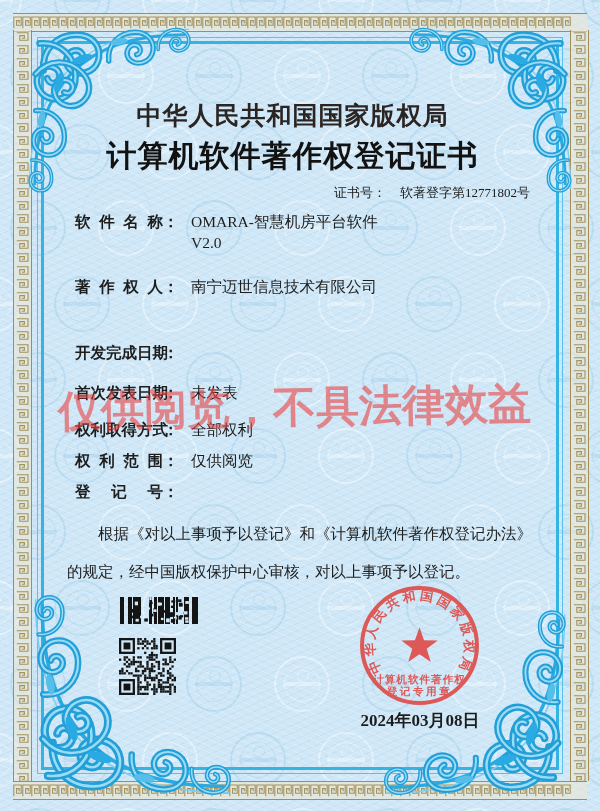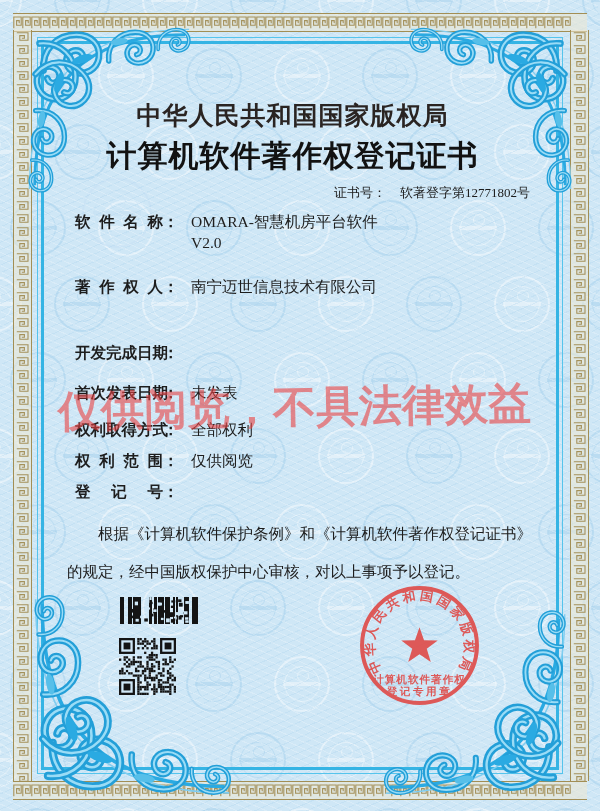--- a/index.html
+++ b/index.html
@@ -1346,21 +1346,21 @@
     </div>
     <div class="field-row" style="top:481px">
       <span class="flabel justify-label">
           <span>登</span>
           <span>记</span>
           <span>号</span>
         </span>
         <span class="fcolon">：</span>
     </div>
 
-    <div class="statement">根据《计算机软件保护条例》和《计算机软件著作权登记证书》的规定，经中国版权保护中心审核，对以上事项予以登记。</div>
+    <div class="statement">根据《对以上事项予以登记》和《计算机软件著作权登记办法》的规定，经中国版权保护中心审核，对以上事项予以登记。</div>
 
     <svg class="codes barcode" id="barcode" width="78" height="27" style="position:absolute">
         <rect x="0" y="0" width="2" height="27" fill="#141414"></rect>
         <rect x="2" y="0" width="2" height="27" fill="#141414"></rect>
         <rect x="8" y="0" width="1" height="27" fill="#141414"></rect>
         <rect x="9" y="0" width="3" height="27" fill="#141414"></rect>
         <rect x="13" y="0" width="1" height="27" fill="#141414"></rect>
         <rect x="14" y="0" width="3" height="27" fill="#141414"></rect>
         <rect x="17" y="0" width="2" height="27" fill="#141414"></rect>
         <rect x="19" y="0" width="1" height="27" fill="#141414"></rect>
@@ -1648,16 +1648,17 @@
       <circle cx="65" cy="63" r="57" fill="none" stroke="#df4a47" stroke-width="4"></circle>
       <path id="ringP" d="M 33.2 94.8 A 45 45 0 1 1 96.8 94.8" fill="none"></path>
       <text font-size="13" font-weight="bold" fill="#df4a47" letter-spacing="3.2" font-family="Liberation Serif, DejaVu Serif, serif">
         <textPath href="#ringP" startOffset="50%" text-anchor="middle">中华人民共和国国家版权局</textPath>
       </text>
       <polygon fill="#df4a47" points="65,45 69.5,57.9 83.1,58.1 72.2,66.3 76.2,79.4 65,71.6 53.8,79.4 57.8,66.3 46.9,58.1 60.5,57.9"></polygon>
       <text x="65" y="100" text-anchor="middle" font-size="10.5" font-weight="bold" fill="#df4a47" letter-spacing="1" font-family="Liberation Serif, DejaVu Serif, serif">计算机软件著作权</text>
       <text x="65" y="112" text-anchor="middle" font-size="10.5" font-weight="bold" fill="#df4a47" letter-spacing="2.5" font-family="Liberation Serif, DejaVu Serif, serif">登记专用章</text>
     </svg>
 
+    <div class="issue-date">2024年03月08日</div>
   </div>
 
   <div class="watermark">仅供阅览，不具法律效益</div>
 </div>
 
 </body></html>

